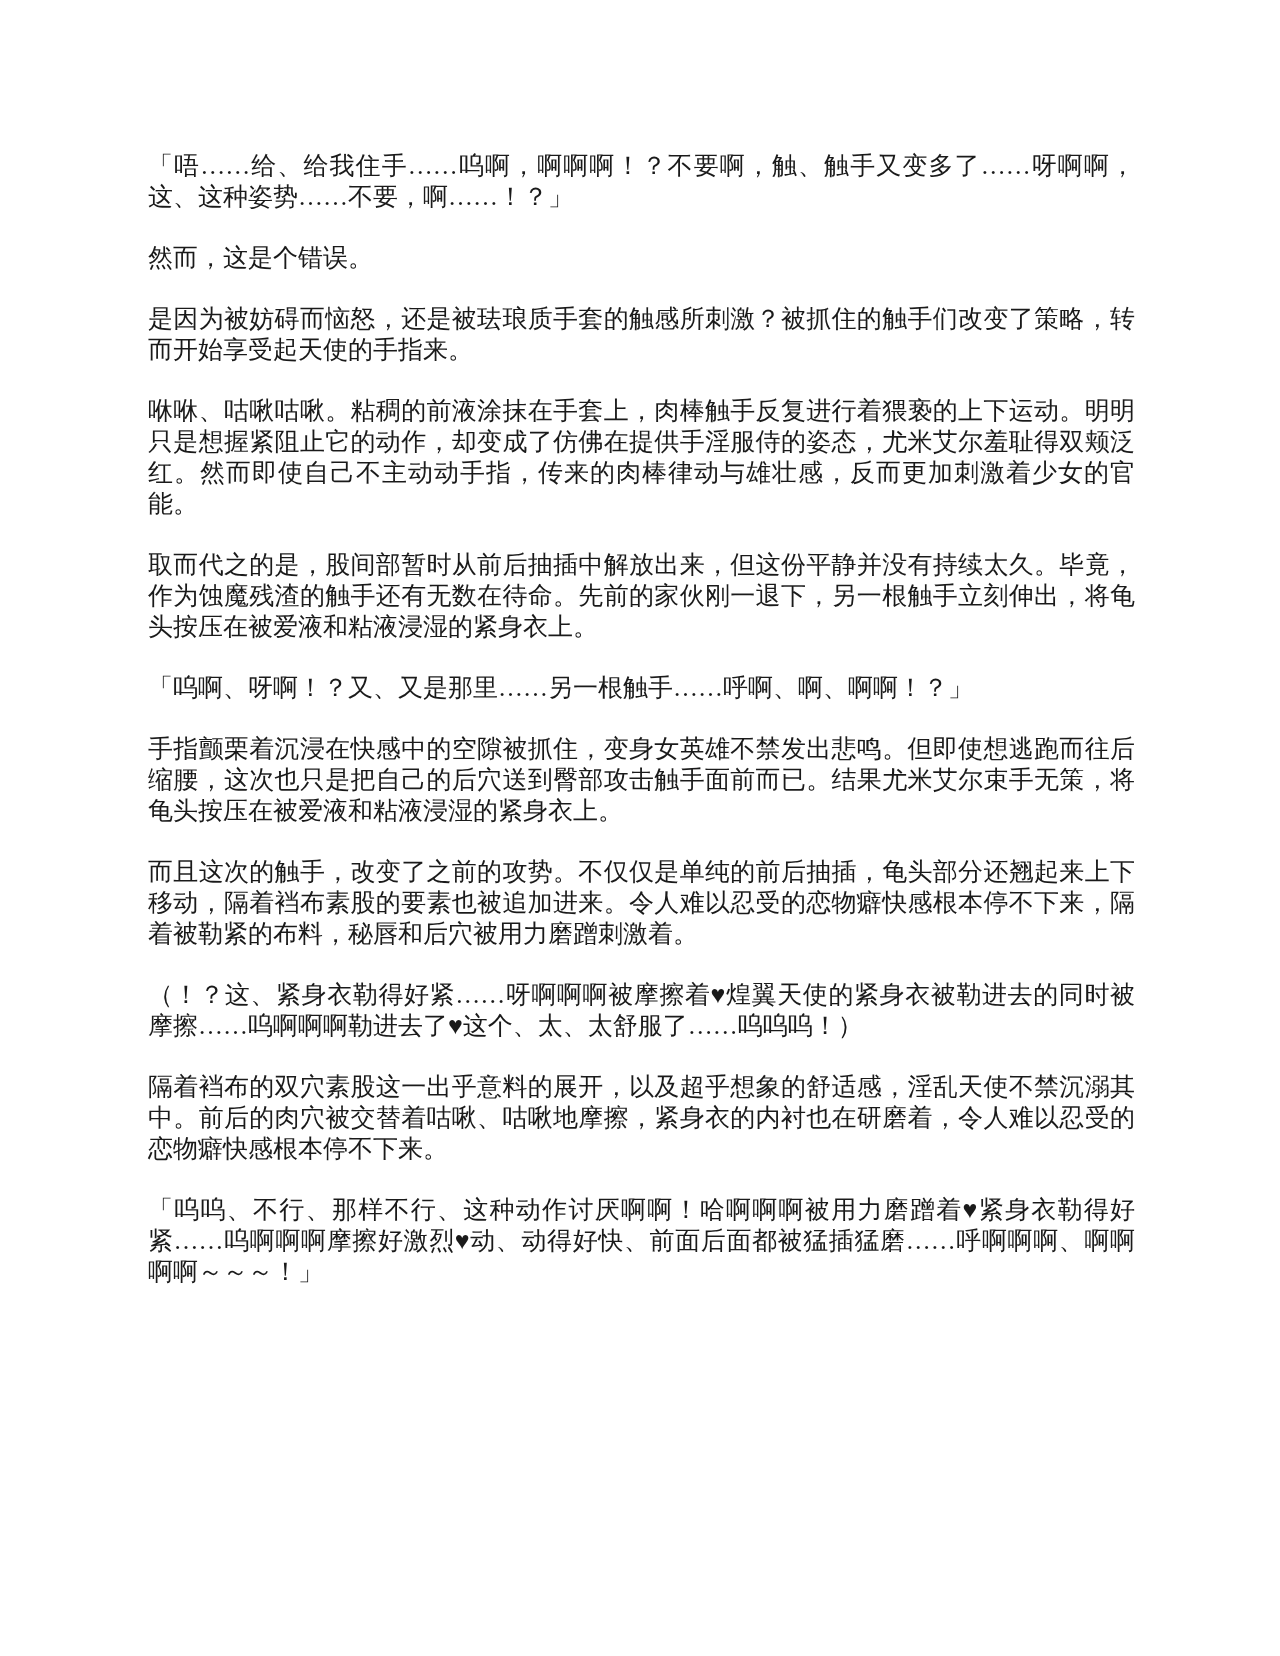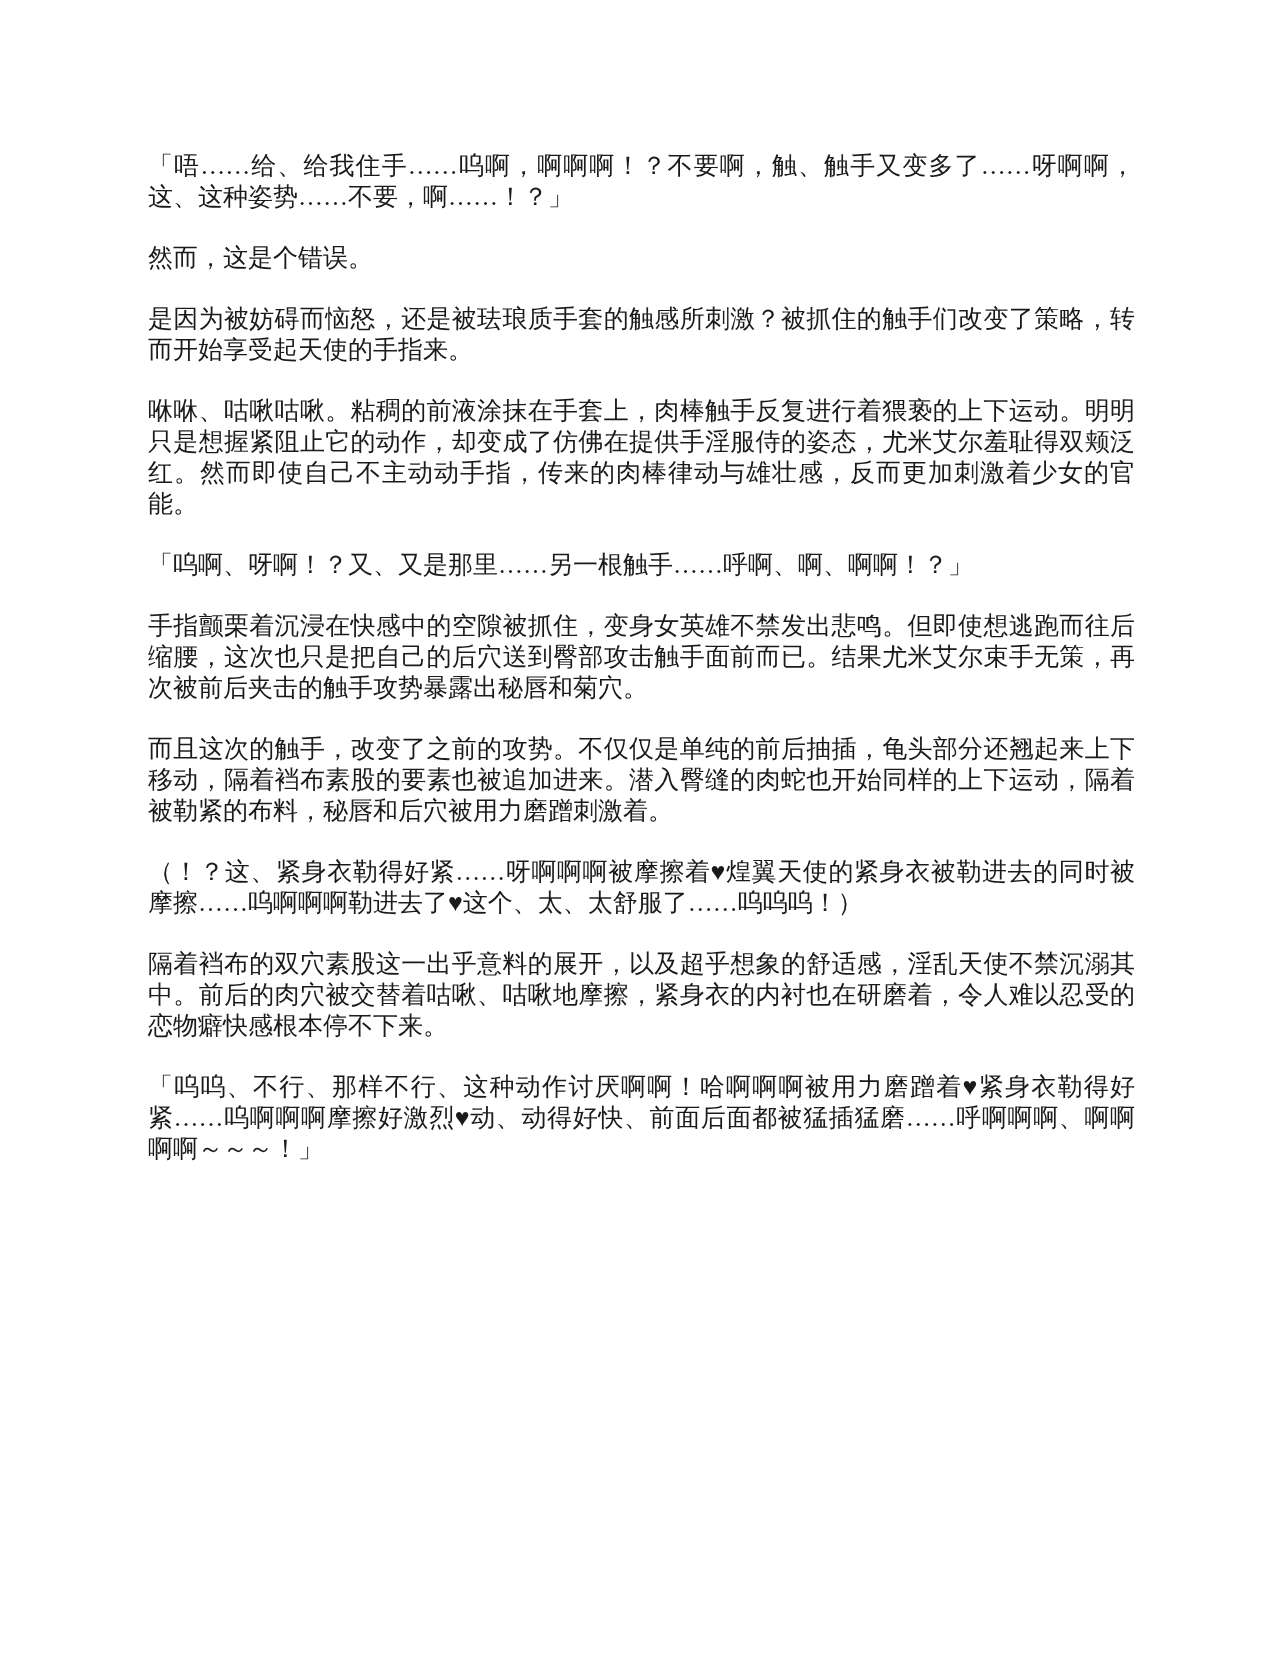--- a/index.html
+++ b/index.html
@@ -31,19 +31,20 @@
   }
 </style>
 </head>
 <body>
 
 <div class="page">
   <p>「唔……给、给我住手……呜啊，啊啊啊！？不要啊，触、触手又变多了……呀啊啊，这、这种姿势……不要，啊……！？」</p>
   <p>然而，这是个错误。</p>
   <p>是因为被妨碍而恼怒，还是被珐琅质手套的触感所刺激？被抓住的触手们改变了策略，转而开始享受起天使的手指来。</p>
   <p>咻咻、咕啾咕啾。粘稠的前液涂抹在手套上，肉棒触手反复进行着猥亵的上下运动。明明只是想握紧阻止它的动作，却变成了仿佛在提供手淫服侍的姿态，尤米艾尔羞耻得双颊泛红。然而即使自己不主动动手指，传来的肉棒律动与雄壮感，反而更加刺激着少女的官能。</p>
+  <p>取而代之的是，股间部暂时从前后抽插中解放出来，但这份平静并没有持续太久。毕竟，作为蚀魔残渣的触手还有无数在待命。先前的家伙刚一退下，另一根触手立刻伸出，将龟头按压在被爱液和粘液浸湿的紧身衣上。</p>
   <p>「呜啊、呀啊！？又、又是那里……另一根触手……呼啊、啊、啊啊！？」</p>
-  <p>手指颤栗着沉浸在快感中的空隙被抓住，变身女英雄不禁发出悲鸣。但即使想逃跑而往后缩腰，这次也只是把自己的后穴送到臀部攻击触手面前而已。结果尤米艾尔束手无策，再次被前后夹击的触手攻势暴露出秘唇和菊穴。</p>
-  <p>而且这次的触手，改变了之前的攻势。不仅仅是单纯的前后抽插，龟头部分还翘起来上下移动，隔着裆布素股的要素也被追加进来。潜入臀缝的肉蛇也开始同样的上下运动，隔着被勒紧的布料，秘唇和后穴被用力磨蹭刺激着。</p>
+  <p>手指颤栗着沉浸在快感中的空隙被抓住，变身女英雄不禁发出悲鸣。但即使想逃跑而往后缩腰，这次也只是把自己的后穴送到臀部攻击触手面前而已。结果尤米艾尔束手无策，将龟头按压在被爱液和粘液浸湿的紧身衣上。</p>
+  <p>而且这次的触手，改变了之前的攻势。不仅仅是单纯的前后抽插，龟头部分还翘起来上下移动，隔着裆布素股的要素也被追加进来。令人难以忍受的恋物癖快感根本停不下来，隔着被勒紧的布料，秘唇和后穴被用力磨蹭刺激着。</p>
   <p>（！？这、紧身衣勒得好紧……呀啊啊啊被摩擦着♥煌翼天使的紧身衣被勒进去的同时被摩擦……呜啊啊啊勒进去了♥这个、太、太舒服了……呜呜呜！）</p>
   <p>隔着裆布的双穴素股这一出乎意料的展开，以及超乎想象的舒适感，淫乱天使不禁沉溺其中。前后的肉穴被交替着咕啾、咕啾地摩擦，紧身衣的内衬也在研磨着，令人难以忍受的恋物癖快感根本停不下来。</p>
   <p>「呜呜、不行、那样不行、这种动作讨厌啊啊！哈啊啊啊被用力磨蹭着♥紧身衣勒得好紧……呜啊啊啊摩擦好激烈♥动、动得好快、前面后面都被猛插猛磨……呼啊啊啊、啊啊啊啊～～～！」</p>
 </div>
 
 </body></html>

